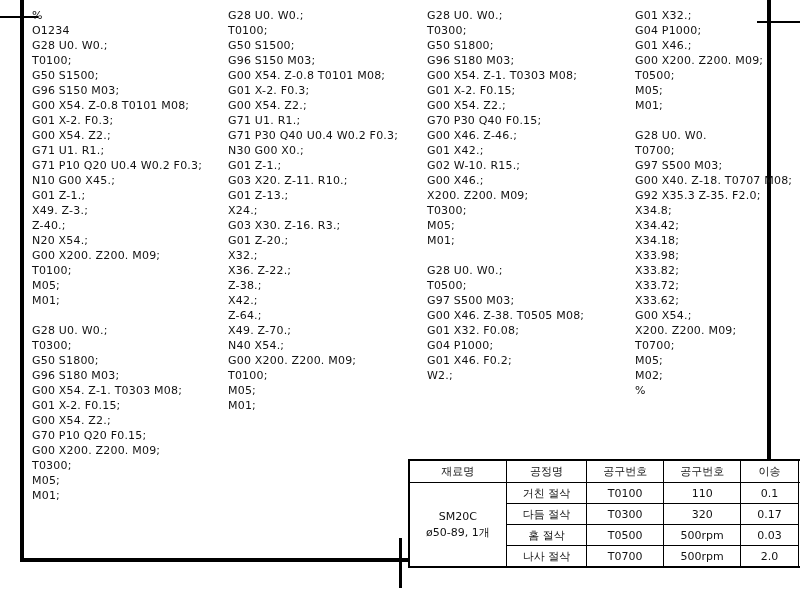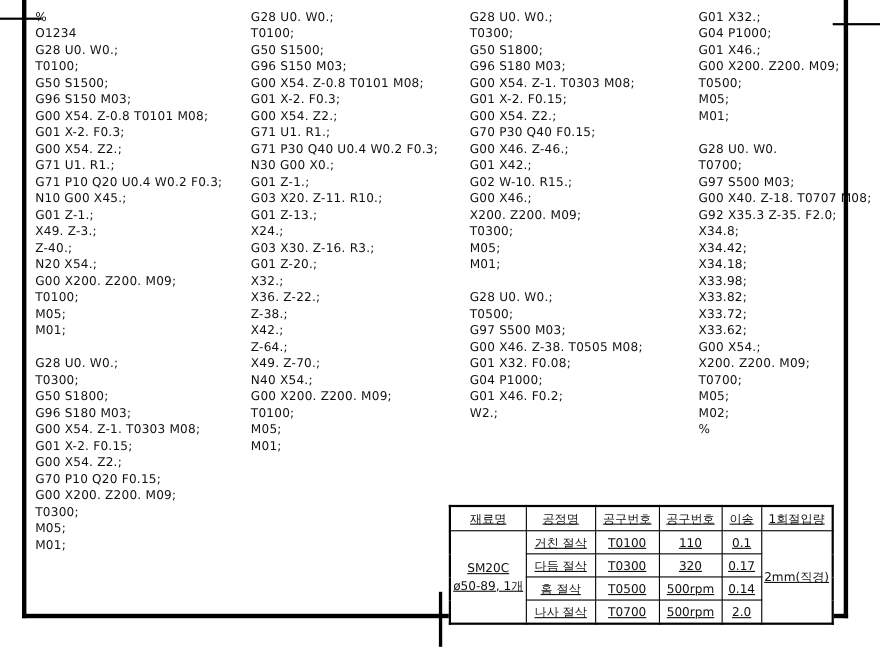--- a/index.html
+++ b/index.html
@@ -50,26 +50,25 @@
     table-layout: fixed;
     background: #ffffff;
     font-size: 11px;
     color: #111111;
     border: 2px solid #000000;
   }
   .cut-table th, .cut-table td {
     border: 1px solid #000000;
     text-align: center;
     vertical-align: middle;
-    padding: 0 2px;
+    padding: 0 16px;
     height: 20px;
     font-weight: normal;
     overflow: hidden;
     white-space: nowrap;
-    text-decoration: underline;
   }
   .cut-table th { height: 21px; }
   .col-material { width: 66px; }
   .col-process  { width: 63px; }
   .col-tool     { width: 58px; }
   .col-speed    { width: 57px; }
   .col-feed     { width: 36px; }
   .col-depth    { width: 56px; }
 </style>
 </head>
@@ -124,21 +123,21 @@
     <tr>
       <td>다듬 절삭</td>
       <td>T0300</td>
       <td>320</td>
       <td>0.17</td>
     </tr>
     <tr>
       <td>홈 절삭</td>
       <td>T0500</td>
       <td>500rpm</td>
-      <td>0.14</td>
+      <td>0.03</td>
     </tr>
     <tr>
       <td>나사 절삭</td>
       <td>T0700</td>
       <td>500rpm</td>
       <td>2.0</td>
     </tr>
   </tbody>
     </table>
 

